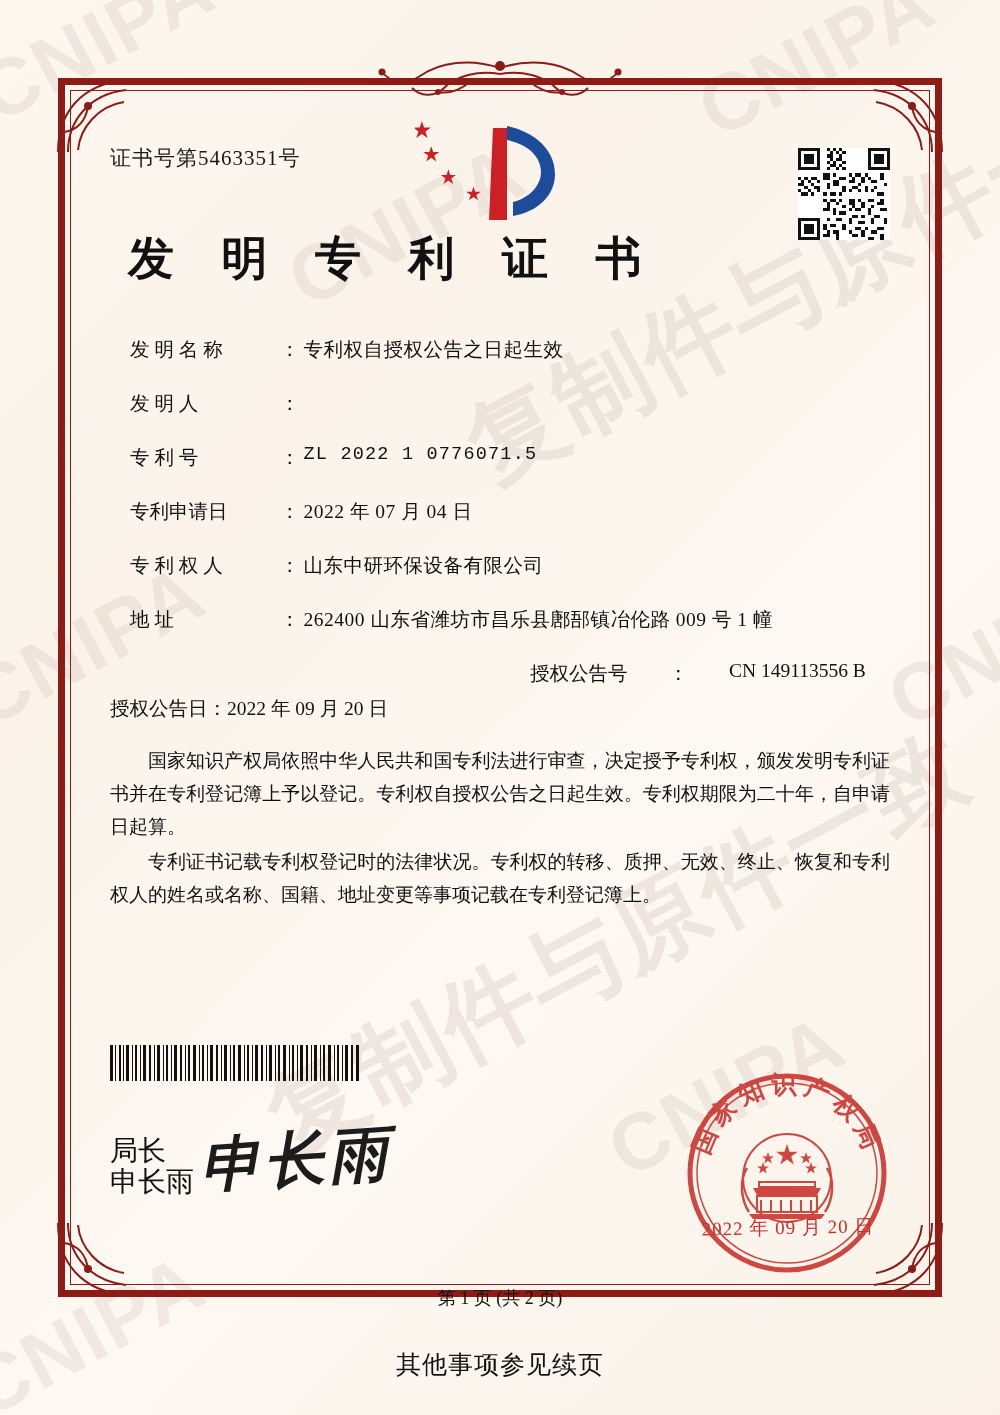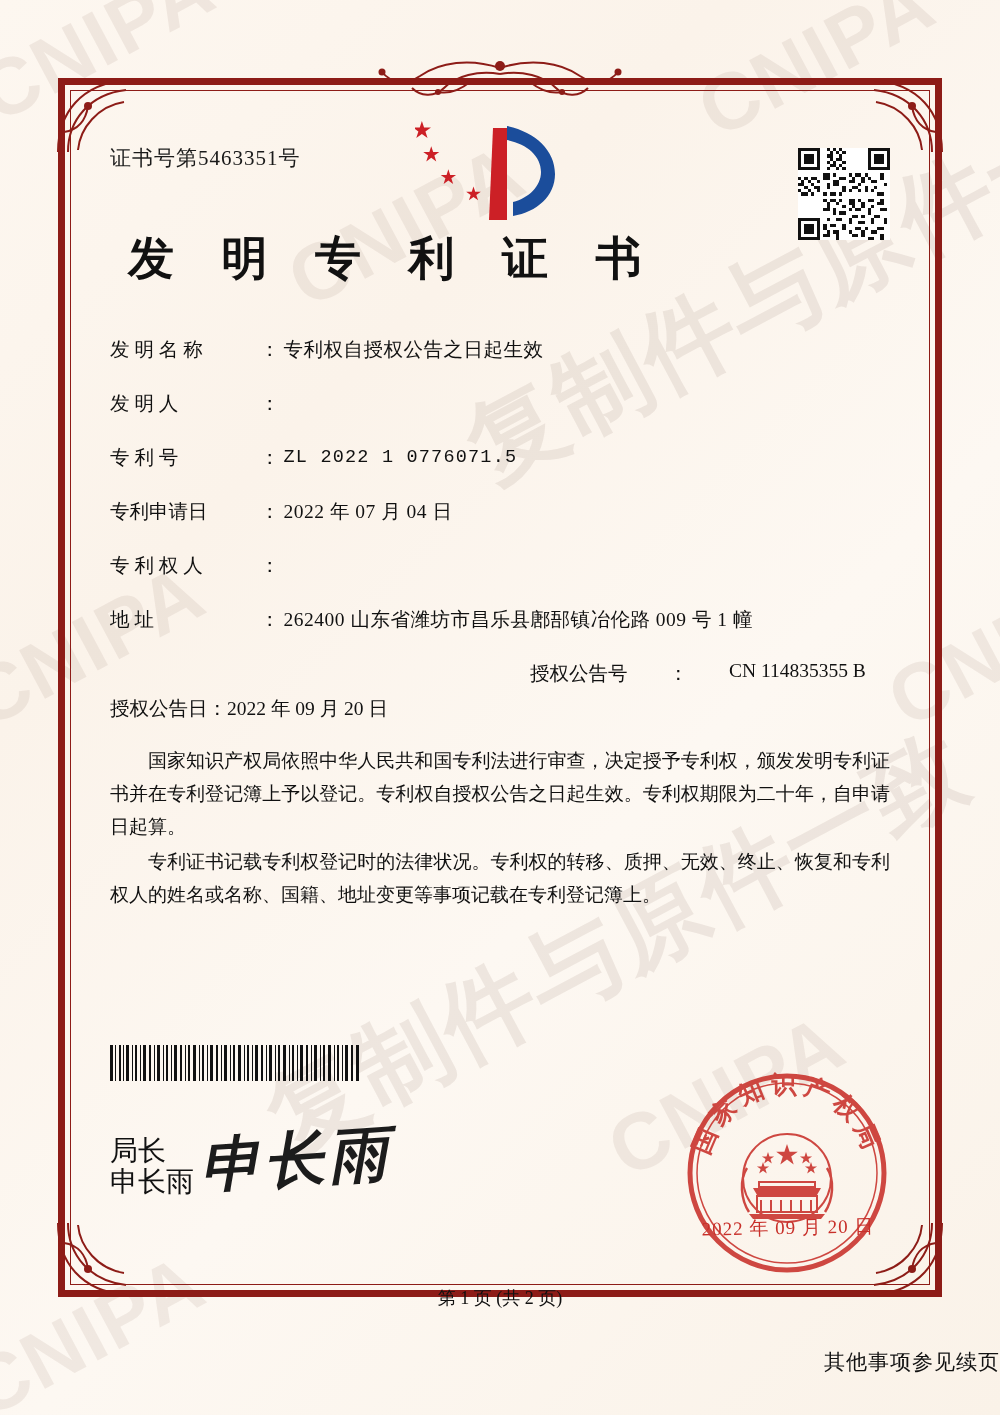--- a/index.html
+++ b/index.html
@@ -95,24 +95,25 @@
     font-weight: bold;
     color: #111;
     font-family: "Liberation Serif", "DejaVu Serif", serif;
     text-indent: 18px;
   }
   .fields {
     margin-top: 46px;
   }
   .field-row {
     display: flex;
-    align-items: center;
+    align-items: flex-start;
     font-size: 19.5px;
     color: #111;
     margin-bottom: 27px;
+    margin-left: 20px;
   }
   .f-label {
     width: 148px;
     flex: 0 0 148px;
     display: flex;
     justify-content: space-between;
     letter-spacing: 0px;
   }
   .f-colon { margin: 0 4px 0 2px; }
   .f-value {
@@ -196,22 +197,22 @@
     left: 0; right: 0;
     top: 1286px;
     text-align: center;
     font-size: 18px;
     color: #111;
   }
   .footer-note {
     position: absolute;
     left: 0; right: 0;
     top: 1348px;
-    text-align: right;
-    font-size: 21px;
+    text-align: center;
+    font-size: 25px;
     color: #111;
     letter-spacing: 1px;
   }
 </style>
 </head>
 <body>
 
 <div id="page">
 
   <div class="wm wm-cnipa" style="left:-30px; top:-5px; transform:rotate(-28deg);">CNIPA</div>
@@ -461,38 +462,39 @@
 
       <div class="field-row">
         <span class="f-label">专利申请日</span>
         <span class="f-colon">：</span>
         <span class="f-value">2022 年 07 月 04 日</span>
       </div>
 
       <div class="field-row">
         <span class="f-label">专 利 权 人</span>
         <span class="f-colon">：</span>
+        <span class="f-value">山东中研环保设备有限公司</span>
       </div>
 
       <div class="field-row">
         <span class="f-label">地        址</span>
         <span class="f-colon">：</span>
         <span class="f-value">262400 山东省潍坊市昌乐县鄌郚镇冶伦路 009 号 1 幢</span>
       </div>
 
       <div class="row-two">
         <span class="rt-left">
           <span>授权公告日</span>
           <span>：</span>
           <span>2022 年 09 月 20 日</span>
         </span>
         <span class="rt-right">
           <span>授权公告号</span>
           <span>：</span>
-          <span>CN 114835355 B</span>
+          <span>CN 149113556 B</span>
         </span>
       </div>
     </div>
 
     <div class="paras">
       <p>国家知识产权局依照中华人民共和国专利法进行审查，决定授予专利权，颁发发明专利证书并在专利登记簿上予以登记。专利权自授权公告之日起生效。专利权期限为二十年，自申请日起算。</p>
       <p>专利证书记载专利权登记时的法律状况。专利权的转移、质押、无效、终止、恢复和专利权人的姓名或名称、国籍、地址变更等事项记载在专利登记簿上。</p>
     </div>
   </div>
 

